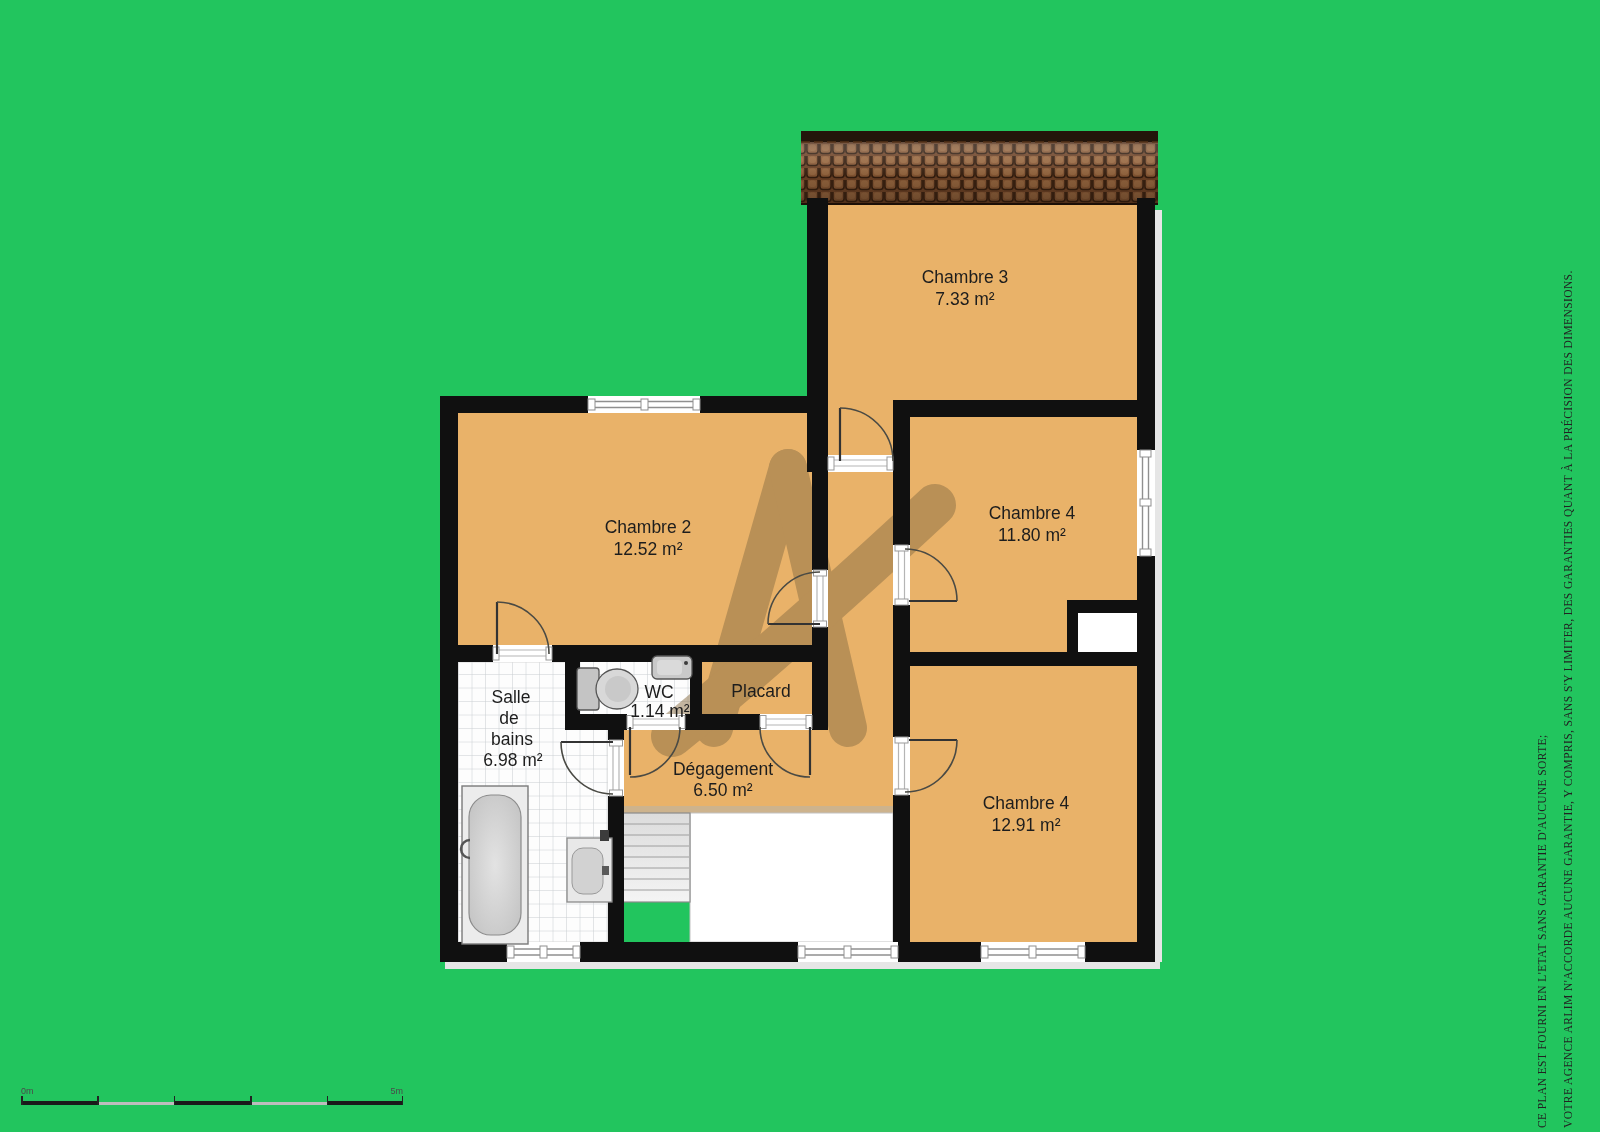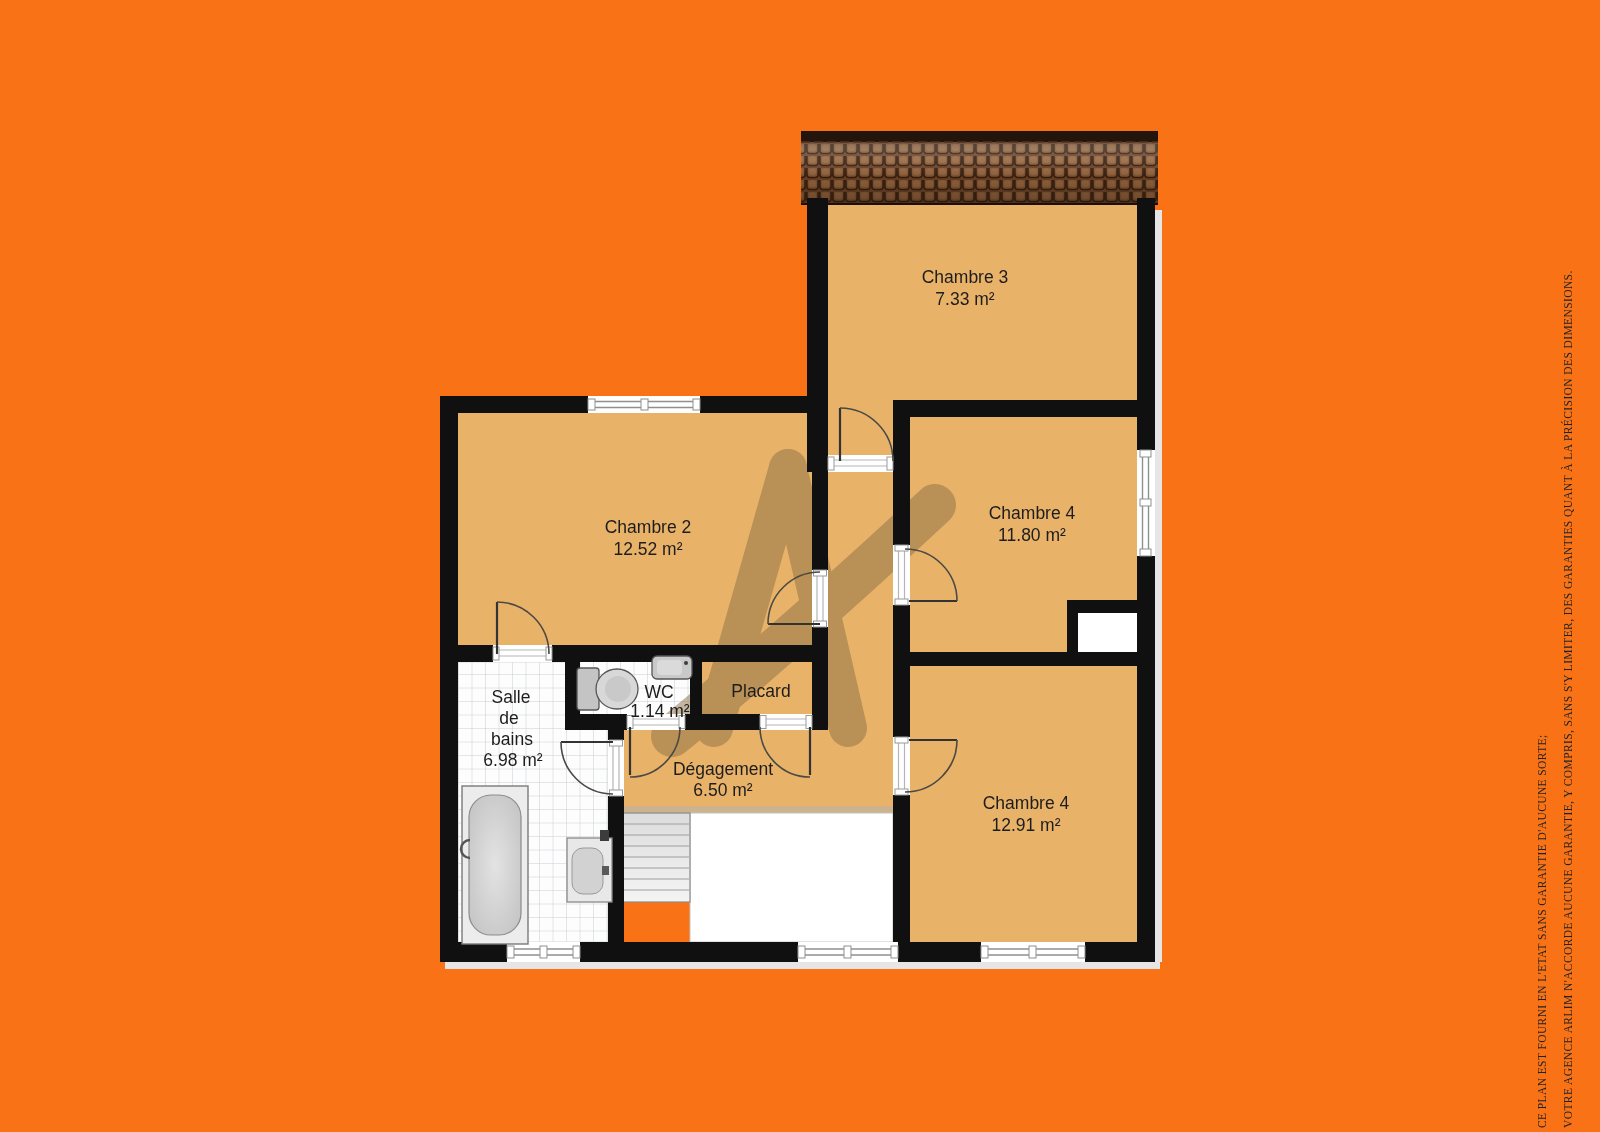--- a/index.html
+++ b/index.html
@@ -1,16 +1,16 @@
 <!DOCTYPE html>
 <html><head>
 <meta charset="utf-8">
 <style>
   html,body{margin:0;padding:0;background:#ffffff;}
-  #stage{position:relative;width:1600px;height:1132px;background:#f97316;overflow:hidden;
+  #stage{position:relative;width:1600px;height:1132px;background:#22c55e;overflow:hidden;
          font-family:"Liberation Sans",sans-serif;}
   svg text{font-family:"Liberation Sans",sans-serif;fill:#1d1d1d;}
   .room-label{font-size:17.5px;}
   
   #scalebar{position:absolute;left:21px;top:1086px;width:382px;height:24px;}
   #scalebar .lbl{position:absolute;top:0;font-size:9px;color:#4a4a4a;}
   #scalebar .lbl.right{right:0;}
   #scalebar .bar{position:absolute;top:15px;left:0;width:382px;height:4px;}
   #scalebar .seg{position:absolute;top:0;height:4px;width:76.4px;}
   #scalebar .tick{position:absolute;top:-5px;width:1.5px;height:9px;background:#222;}
@@ -298,18 +298,35 @@
     <text x="513" y="766">6.98 m²</text>
     <text x="659" y="698">WC</text>
     <text x="660" y="717">1.14 m²</text>
     <text x="761" y="697">Placard</text>
     <text x="723" y="775">Dégagement</text>
     <text x="723" y="796">6.50 m²</text>
   </g>
 </svg>
 
   
+  <div id="scalebar">
+    <span class="lbl">0m</span>
+    <span class="lbl right">5m</span>
+    <div class="bar">
+      <div class="seg" style="left:0;background:#1a1a1a;"></div>
+      <div class="seg" style="left:76.4px;background:#bdbdbd;height:3px;top:0.5px;"></div>
+      <div class="seg" style="left:152.8px;background:#1a1a1a;"></div>
+      <div class="seg" style="left:229.2px;background:#bdbdbd;height:3px;top:0.5px;"></div>
+      <div class="seg" style="left:305.6px;background:#1a1a1a;"></div>
+      <div class="tick" style="left:0;"></div>
+      <div class="tick" style="left:76.4px;"></div>
+      <div class="tick" style="left:152.8px;"></div>
+      <div class="tick" style="left:229.2px;"></div>
+      <div class="tick" style="left:305.6px;"></div>
+      <div class="tick" style="left:380.5px;"></div>
+    </div>
+  </div>
 
   
   <div class="disclaimer" style="left:1536px;top:1128px;">CE PLAN EST FOURNI EN L'ETAT SANS GARANTIE D'AUCUNE SORTE;</div>
   <div class="disclaimer" style="left:1562px;top:1128px;">VOTRE AGENCE ARLIM N'ACCORDE AUCUNE GARANTIE, Y COMPRIS, SANS S'Y LIMITER, DES GARANTIES QUANT À LA PRÉCISION DES DIMENSIONS.</div>
 
 </div>
 
 </body></html>

